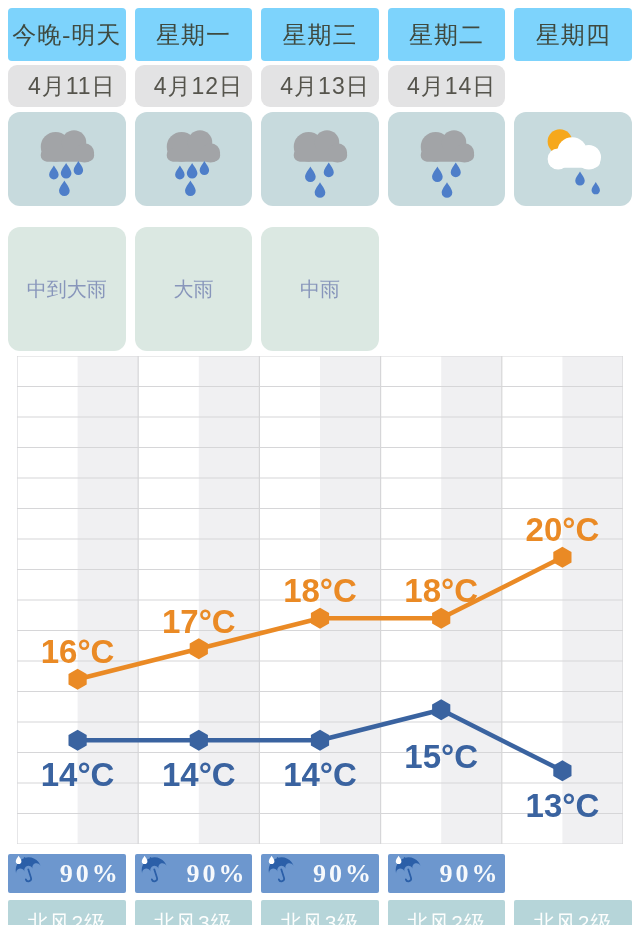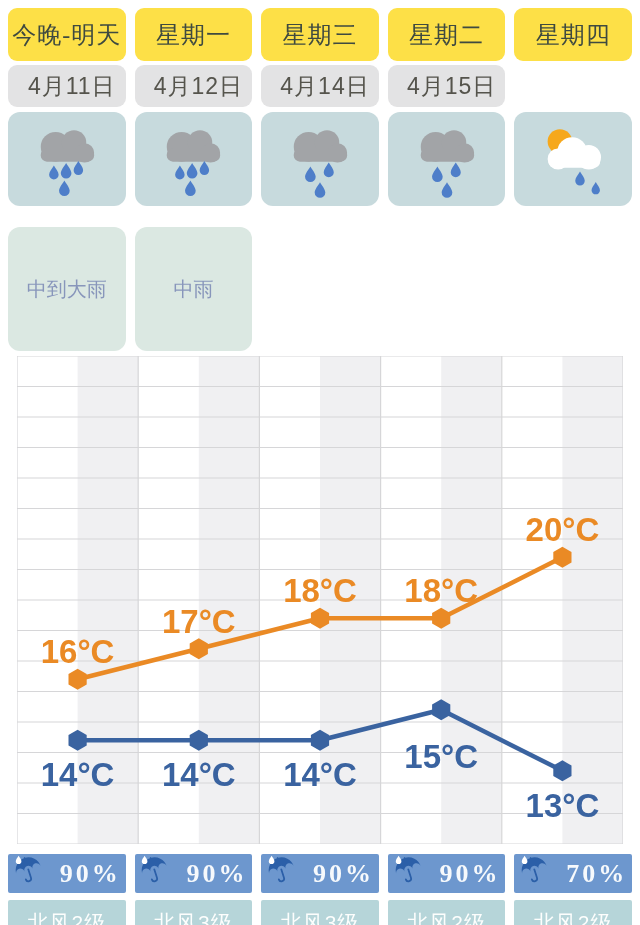--- a/index.html
+++ b/index.html
@@ -5,21 +5,21 @@
   html,body{margin:0;padding:0;background:#fff;}
   .page{
     width:640px;height:925px;background:#ffffff;overflow:hidden;position:relative;
     font-family:"Liberation Sans", sans-serif;
   }
   .row{display:grid;grid-template-columns:repeat(5,1fr);gap:9px;padding:0 8px;box-sizing:border-box;}
   .cell{display:flex;align-items:center;justify-content:center;text-align:center;box-sizing:border-box;}
 
   .day-row{margin-top:8px;}
   .day-cell{
-    height:53px;background:#fde047;border-radius:9px;
+    height:53px;background:#7dd3fc;border-radius:4px;
     color:#3F4A40;font-size:24px;letter-spacing:1px;
     font-family:"Liberation Serif", serif;
   }
   .date-row{margin-top:4px;}
   .date-cell{
     height:42px;background:#E3E3E4;border-radius:9px;
     color:#55544C;font-size:23px;letter-spacing:1px;padding-left:10px;
   }
   .icon-row{margin-top:5px;}
   .icon-cell{height:94px;background:#C7DADD;border-radius:12px;}
@@ -57,22 +57,22 @@
     <div class="cell day-cell">今晚-明天</div>
     <div class="cell day-cell">星期一</div>
     <div class="cell day-cell">星期三</div>
     <div class="cell day-cell">星期二</div>
     <div class="cell day-cell">星期四</div>
   </div>
 
   <div class="row date-row">
     <div class="cell date-cell">4月11日</div>
     <div class="cell date-cell">4月12日</div>
+    <div class="cell date-cell">4月13日</div>
     <div class="cell date-cell">4月14日</div>
-    <div class="cell date-cell">4月15日</div>
   </div>
 
   <div class="row icon-row">
     <div class="cell icon-cell">
         <svg viewBox="0 0 96 96">
     <g fill="#A2A4A7">
       <circle cx="35" cy="34" r="17"></circle>
       <circle cx="56" cy="29" r="14"></circle>
       <circle cx="68" cy="41" r="11"></circle>
       <rect x="18" y="36" width="61" height="15" rx="7"></rect>
@@ -133,20 +133,21 @@
         <rect x="20" y="44" width="59" height="14" rx="7"></rect>
       </g>
       <path transform="translate(56 70) scale(0.85)" fill="#4E7EC9" d="M0 -9 C2.6 -4.5 6.4 -0.5 6.4 3.5 A6.4 6.4 0 1 1 -6.4 3.5 C-6.4 -0.5 -2.6 -4.5 0 -9"></path>
       <path transform="translate(74 81) scale(0.75)" fill="#4E7EC9" d="M0 -9 C2.6 -4.5 6.4 -0.5 6.4 3.5 A6.4 6.4 0 1 1 -6.4 3.5 C-6.4 -0.5 -2.6 -4.5 0 -9"></path>
     </svg>
       </div>
   </div>
 
   <div class="row desc-row">
     <div class="cell desc-cell">中到大雨</div>
+    <div class="cell desc-cell">大雨</div>
     <div class="cell desc-cell">中雨</div>
   </div>
 
   <div class="chart-wrap" id="chart">
       <svg viewBox="0 0 606 488" width="606" height="488" font-family="Liberation Sans, sans-serif">
         <rect x="60.6" y="0" width="60.6" height="488" fill="#F0F0F2"></rect>
         <rect x="181.8" y="0" width="60.6" height="488" fill="#F0F0F2"></rect>
         <rect x="303" y="0" width="60.6" height="488" fill="#F0F0F2"></rect>
         <rect x="424.20000000000005" y="0" width="60.6" height="488" fill="#F0F0F2"></rect>
         <rect x="545.4" y="0" width="60.6" height="488" fill="#F0F0F2"></rect>
@@ -244,33 +245,20 @@
     <g fill="#2B5FA8">
       <rect x="19.1" y="3" width="1.8" height="5" rx="0.9"></rect>
       <path d="M4 20 A16 16 0 0 1 36 20 A5.3 5.3 0 0 0 25.3 20 A5.3 5.3 0 0 0 14.7 20 A5.3 5.3 0 0 0 4 20 Z"></path>
     </g>
     <path d="M20 19 V30 a3.4 3.4 0 0 1 -6.8 0" fill="none" stroke="#2B5FA8" stroke-width="2.2" stroke-linecap="round"></path>
   </g>
   <path transform="translate(7 7) scale(0.55)" fill="#FFFFFF" d="M0 -9 C2.6 -4.5 6.4 -0.5 6.4 3.5 A6.4 6.4 0 1 1 -6.4 3.5 C-6.4 -0.5 -2.6 -4.5 0 -9"></path>
 </svg></span>
       <span>90%</span>
     </div>
-    <div class="cell precip-cell">
-      <span><svg viewBox="0 0 40 40">
-  <g transform="rotate(-18 20 22)">
-    <g fill="#2B5FA8">
-      <rect x="19.1" y="3" width="1.8" height="5" rx="0.9"></rect>
-      <path d="M4 20 A16 16 0 0 1 36 20 A5.3 5.3 0 0 0 25.3 20 A5.3 5.3 0 0 0 14.7 20 A5.3 5.3 0 0 0 4 20 Z"></path>
-    </g>
-    <path d="M20 19 V30 a3.4 3.4 0 0 1 -6.8 0" fill="none" stroke="#2B5FA8" stroke-width="2.2" stroke-linecap="round"></path>
-  </g>
-  <path transform="translate(7 7) scale(0.55)" fill="#FFFFFF" d="M0 -9 C2.6 -4.5 6.4 -0.5 6.4 3.5 A6.4 6.4 0 1 1 -6.4 3.5 C-6.4 -0.5 -2.6 -4.5 0 -9"></path>
-</svg></span>
-      <span>70%</span>
-    </div>
   </div>
 
   <div class="row wind-row">
     <div class="cell wind-cell">北风2级</div>
     <div class="cell wind-cell">北风3级</div>
     <div class="cell wind-cell">北风3级</div>
     <div class="cell wind-cell">北风2级</div>
     <div class="cell wind-cell">北风2级</div>
   </div>
 </div>

